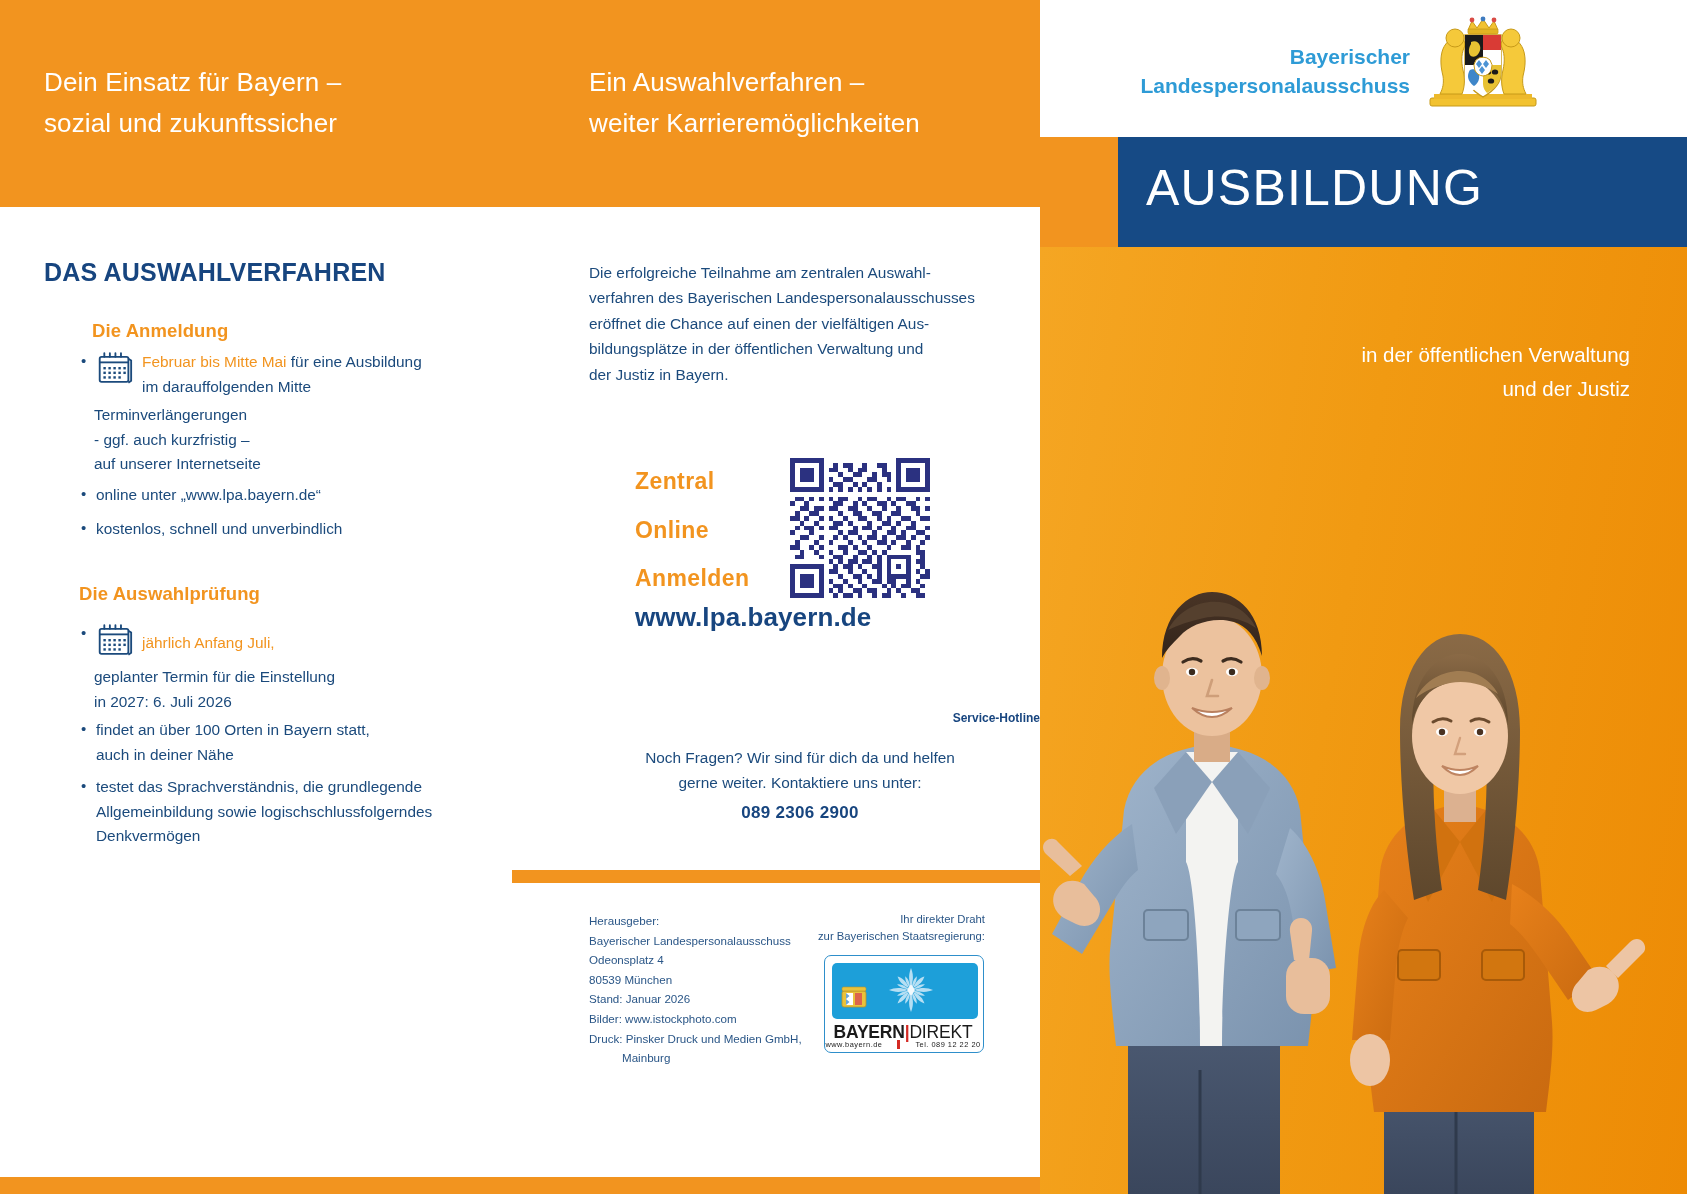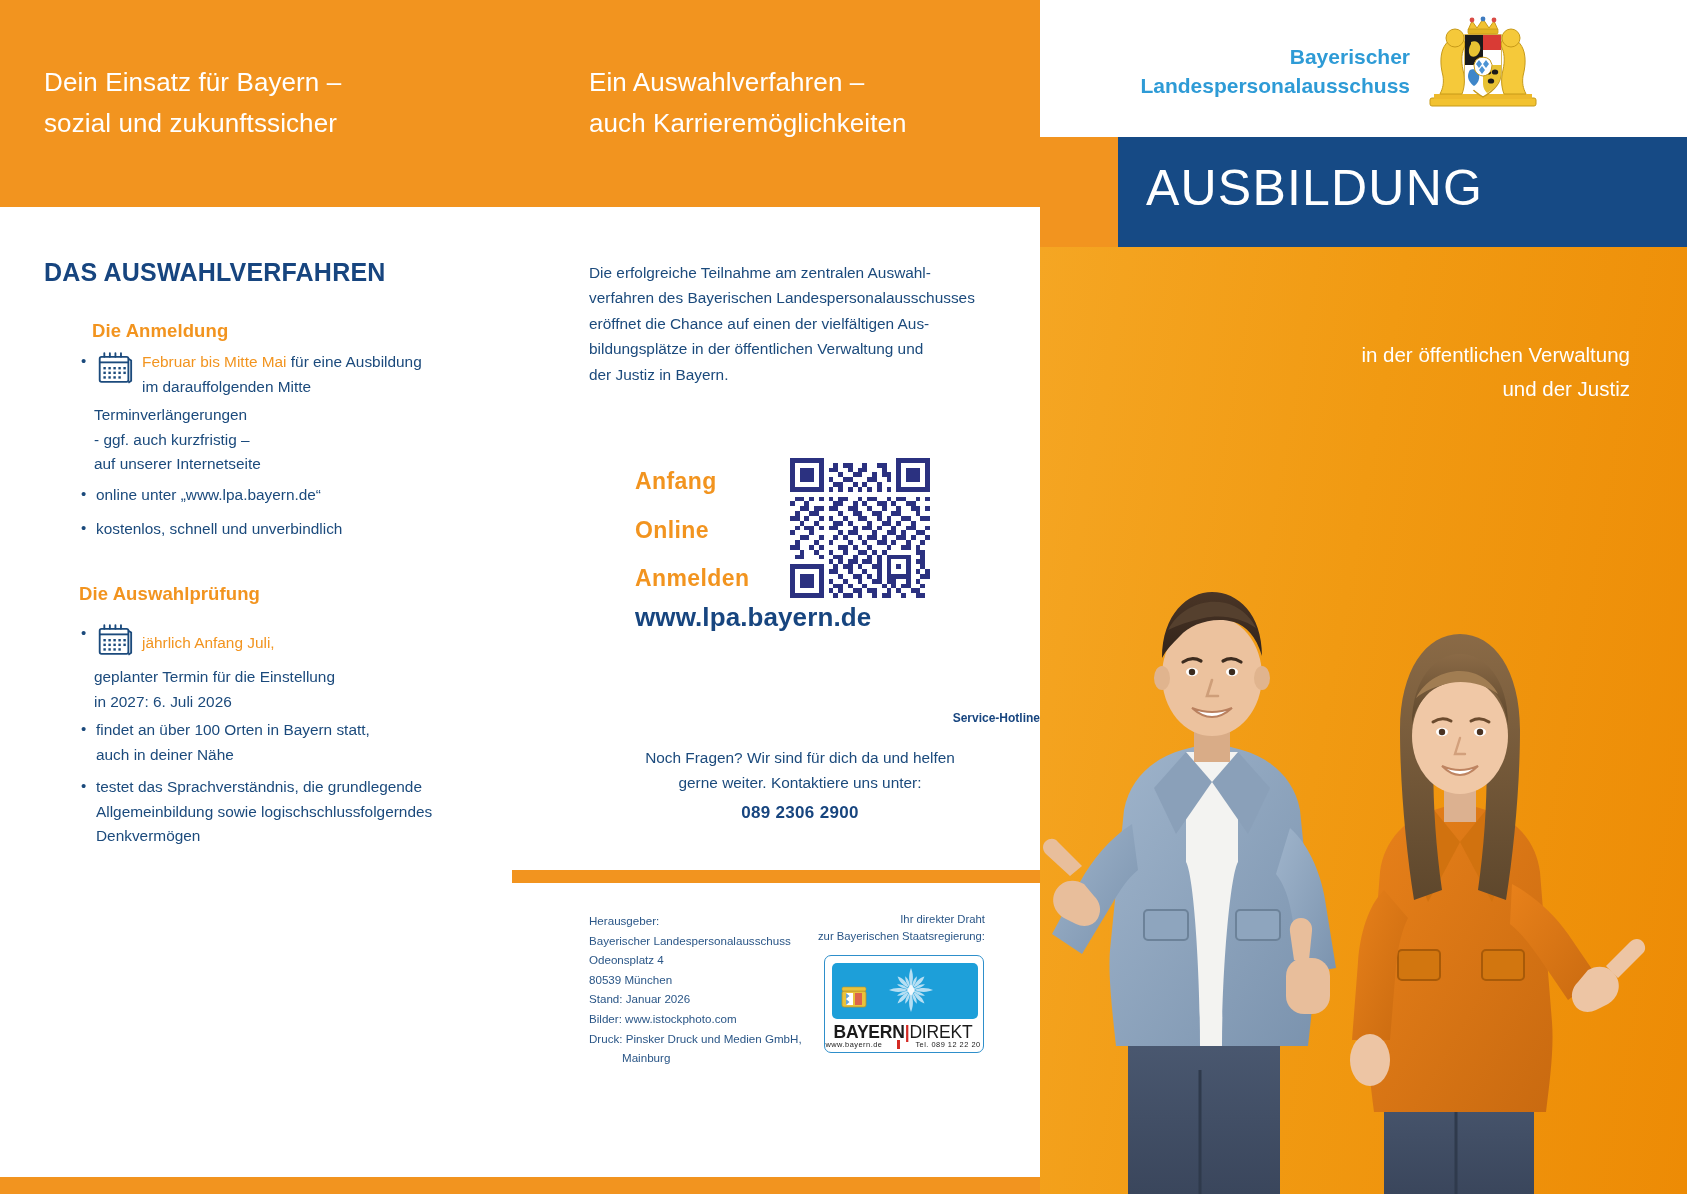--- a/index.html
+++ b/index.html
@@ -155,21 +155,21 @@
 
   <div class="band-left"></div>
   <div class="band-mid"></div>
 
   <div class="headline h1">
     <div>Dein Einsatz für Bayern –</div>
     <div>sozial und zukunftssicher</div>
   </div>
   <div class="headline h2">
     <div>Ein Auswahlverfahren –</div>
-    <div>auch Karrieremöglichkeiten</div>
+    <div>weiter Karrieremöglichkeiten</div>
   </div>
 
   <div class="sec-title">DAS AUSWAHLVERFAHREN</div>
 
   <div class="sub-title sub-anmeldung">Die Anmeldung</div>
 
   <div class="blk lblock1">
     <div class="bullet cal-row">
       <span class="cal-icon">
         <svg viewBox="0 0 40 38" width="37" height="36">
@@ -270,21 +270,21 @@
 
   <div class="intro">
     <div>Die erfolgreiche Teilnahme am zentralen Auswahl-</div>
     <div>verfahren des Bayerischen Landespersonalausschusses</div>
     <div>eröffnet die Chance auf einen der vielfältigen Aus-</div>
     <div>bildungsplätze in der öffentlichen Verwaltung und</div>
     <div>der Justiz in Bayern.</div>
   </div>
 
   <div class="zoa">
-    <div>Anfang</div>
+    <div>Zentral</div>
     <div>Online</div>
     <div>Anmelden</div>
   </div>
 
   <div class="qr">
     <svg viewBox="0 0 29 29" width="140" height="140" shape-rendering="crispEdges">
       <rect width="29" height="29" fill="#ffffff"></rect>
       <g fill="#2B3180">
 
         <rect x="0" y="0" width="7" height="1"></rect>

